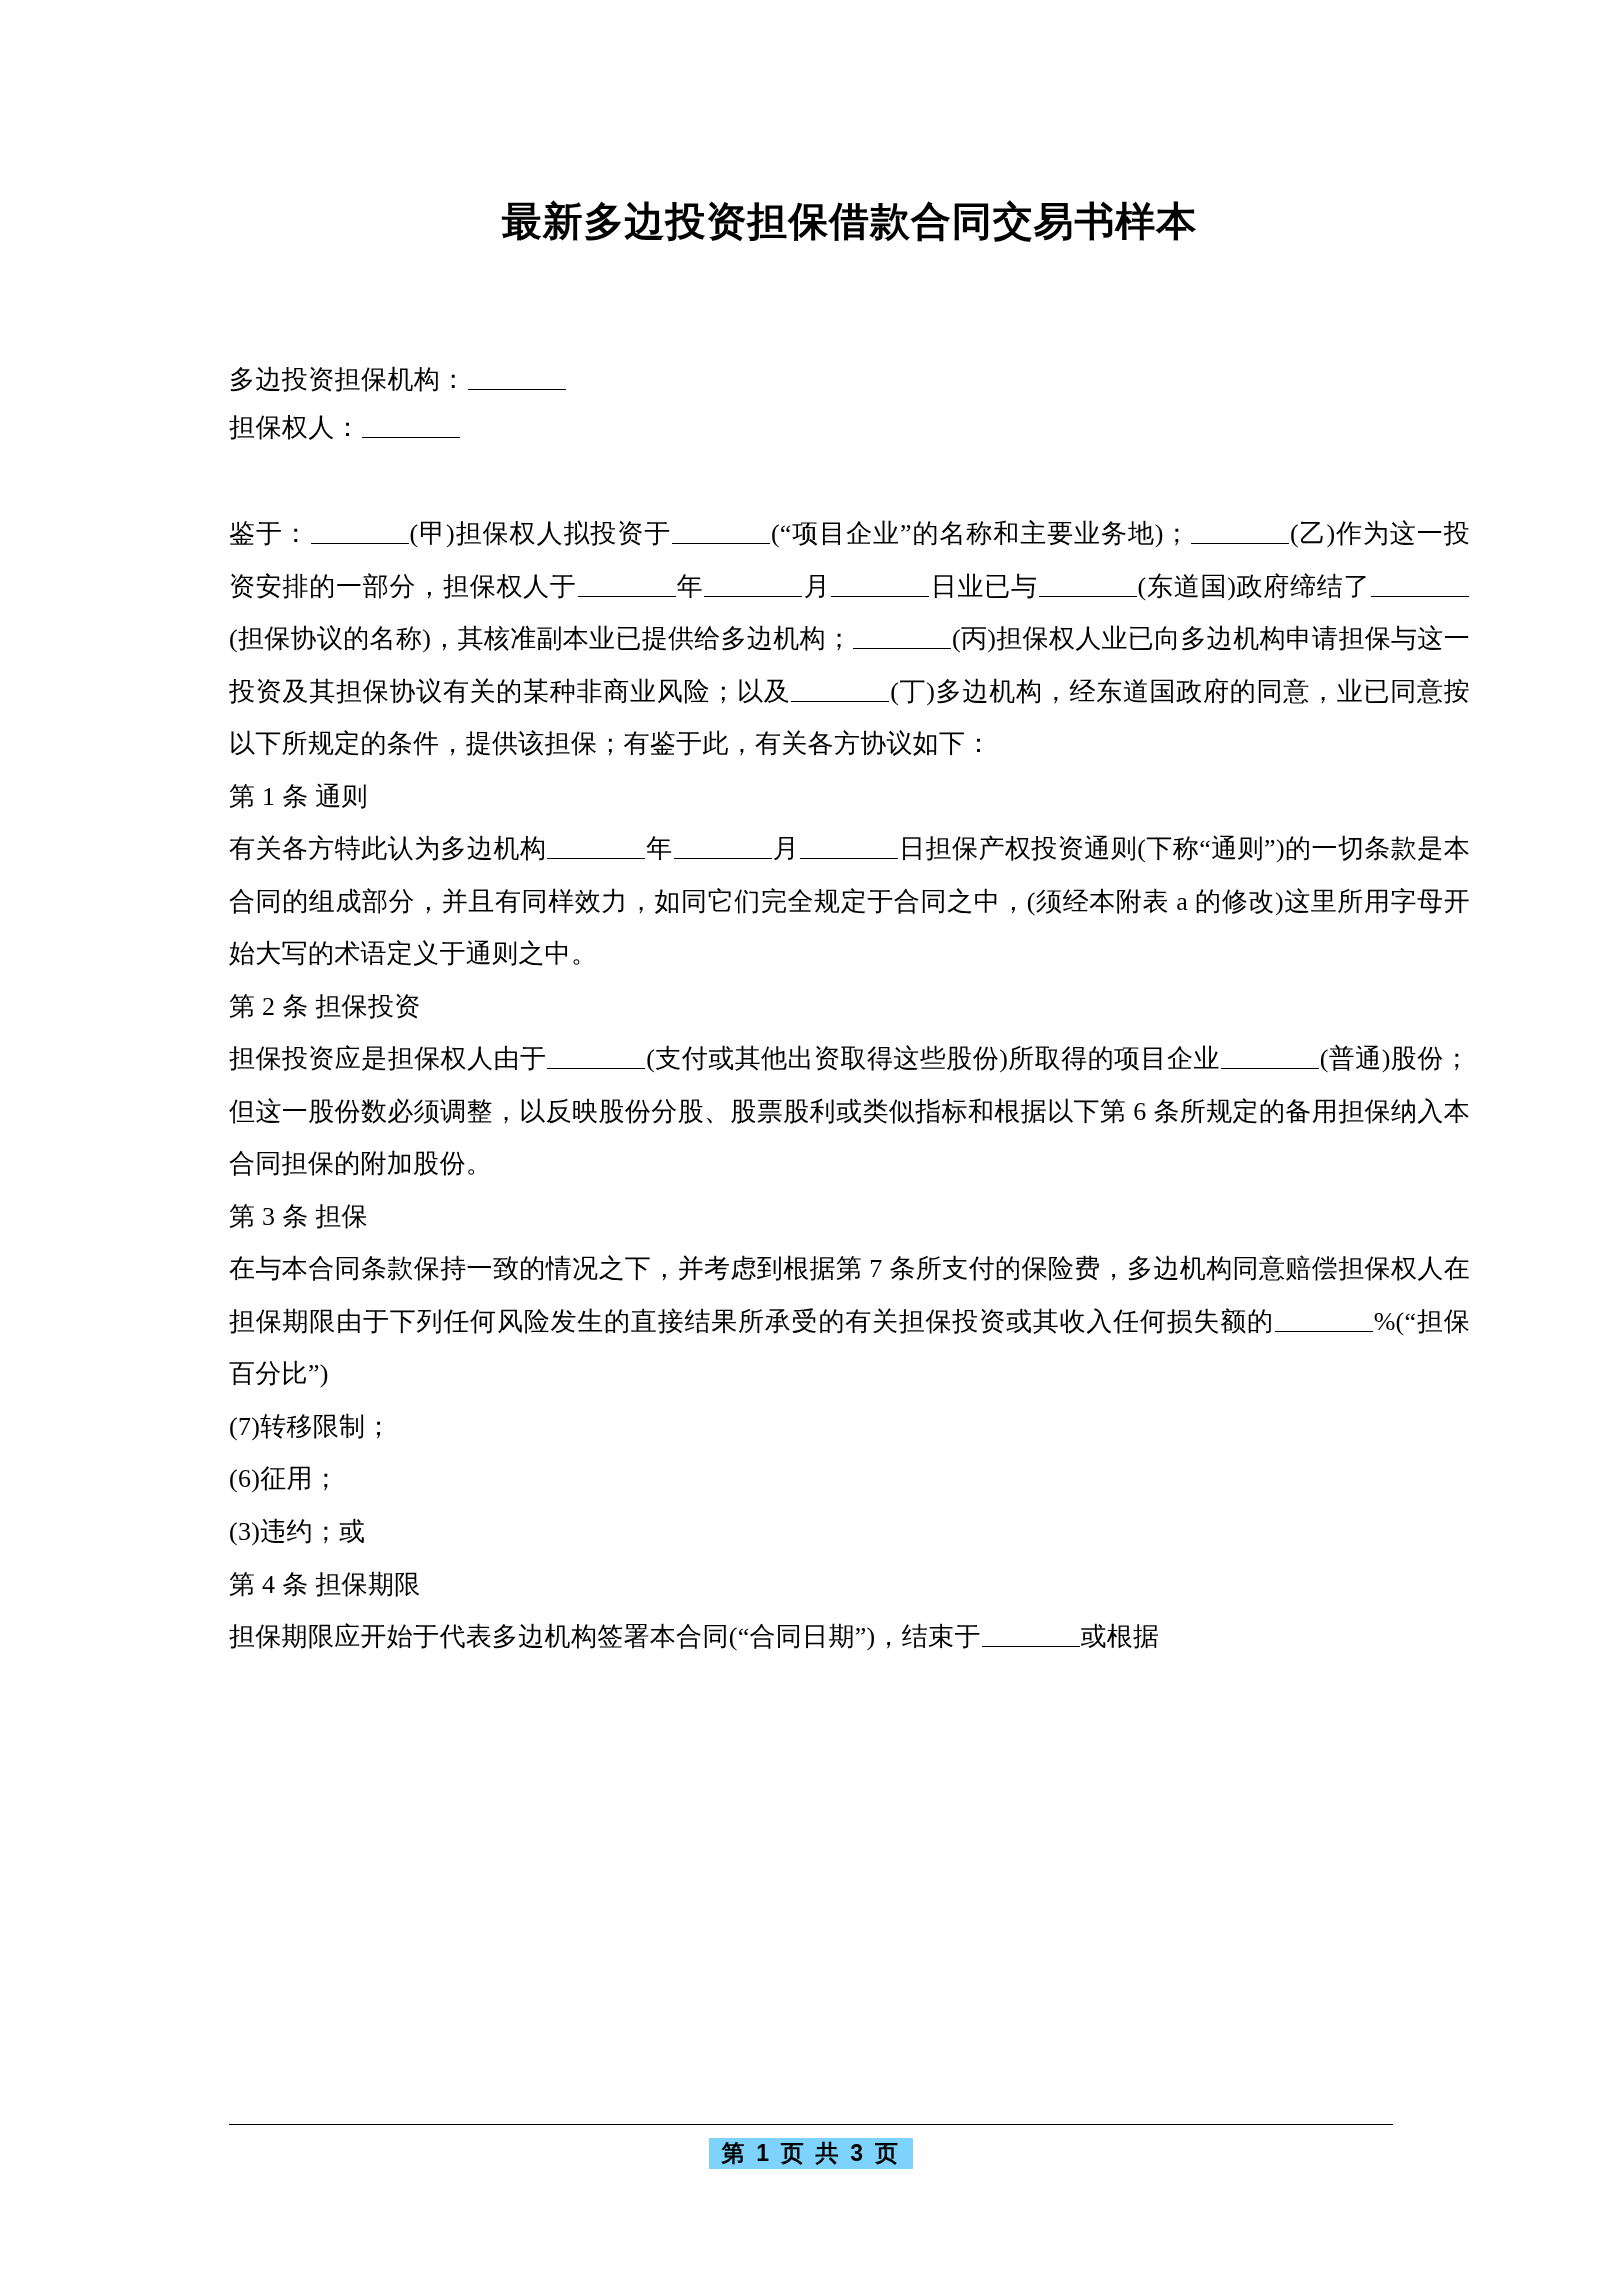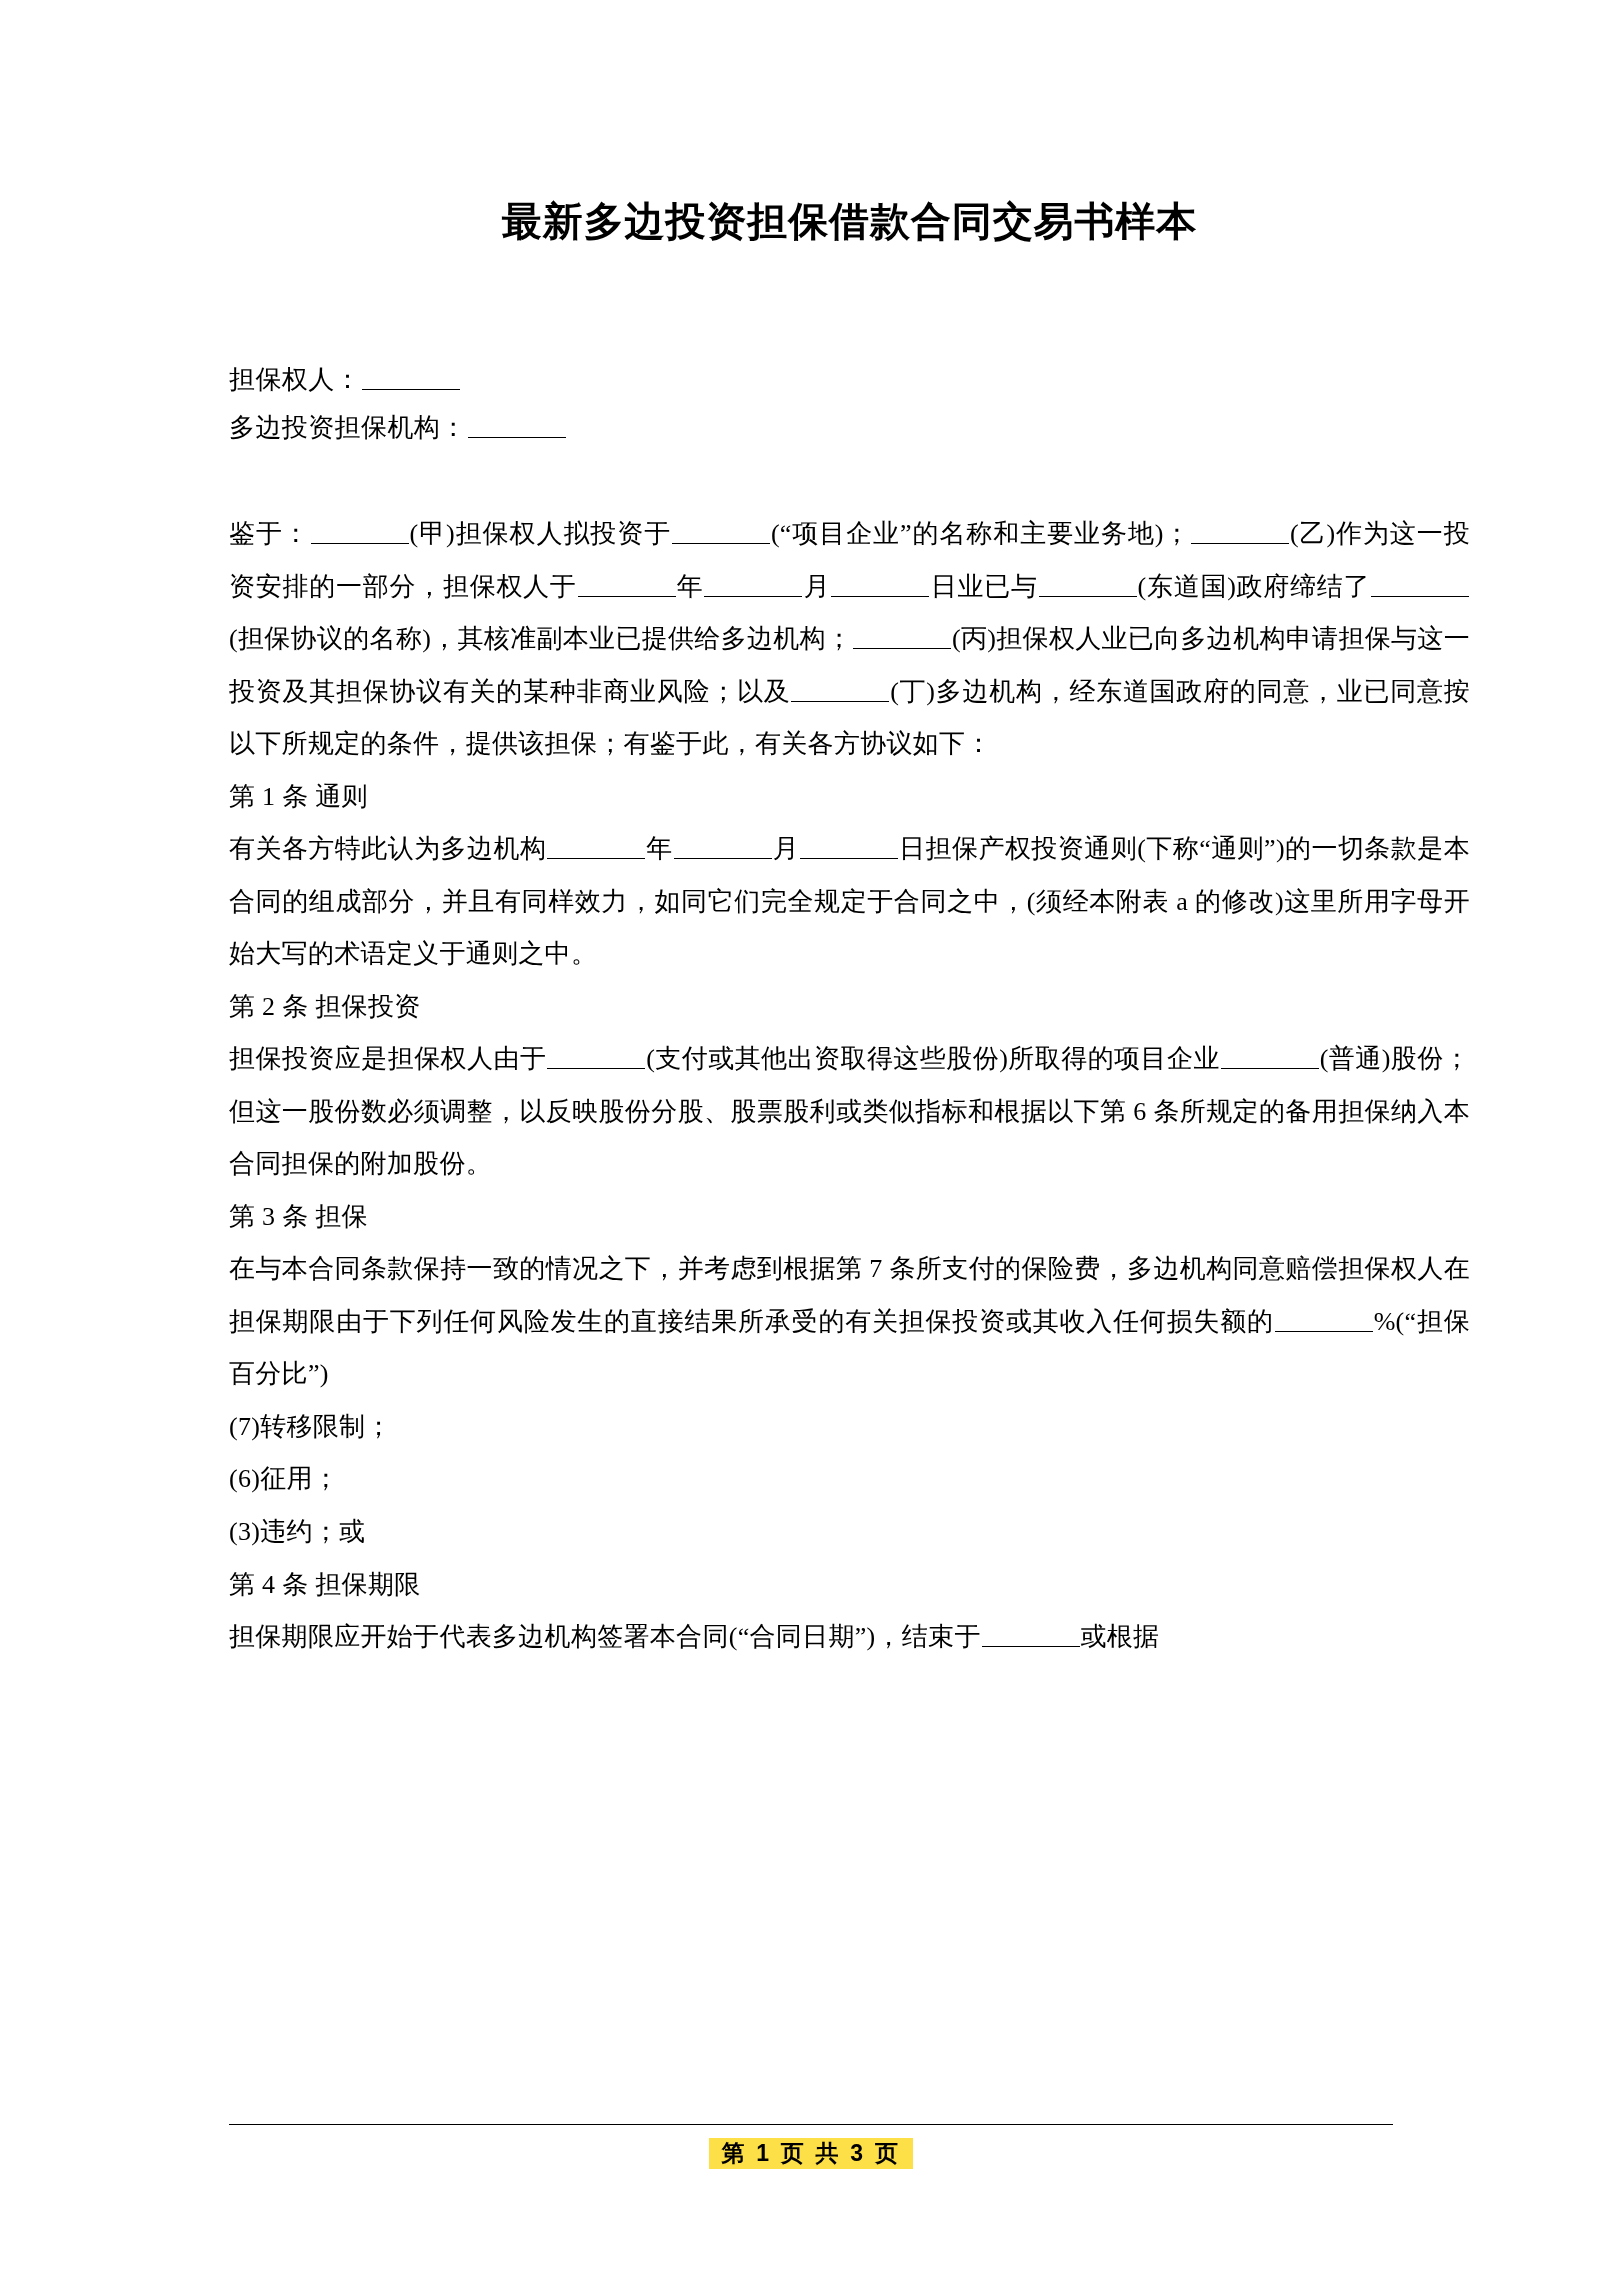--- a/index.html
+++ b/index.html
@@ -80,39 +80,39 @@
     bottom: 169px;
     border-top: 0.9px solid #000000;
     height: 0;
   }
   .footer-text {
     display: inline-block;
     font-family: "Liberation Sans", "DejaVu Sans", sans-serif;
     font-weight: bold;
     font-size: 23px;
     letter-spacing: 2.7px;
-    background: #fde047;
+    background: #7dd3fc;
     padding: 0 12.7px;
   }
 </style>
 </head>
 <body>
 
 <div class="page">
 
   <div class="content">
 
     <h1 class="doc-title">最新多边投资担保借款合同交易书样本</h1>
 
     <div class="party-block">
       <div class="party-line">
-        <span>担保权人：</span><span class="blank"></span>
+        <span>多边投资担保机构：</span><span class="blank"></span>
       </div>
       <div class="party-line">
-        <span>多边投资担保机构：</span><span class="blank"></span>
+        <span>担保权人：</span><span class="blank"></span>
       </div>
     </div>
 
     <div class="body-block" id="body-block">
         <p class="para indent-none"><span>鉴于：</span><span class="blank"></span><span>(甲)担保权人拟投资于</span><span class="blank"></span><span>(“项目企业”的名称和主要业务地)；</span><span class="blank"></span><span>(乙)作为这一投资安排的一部分，担保权人于</span><span class="blank"></span><span>年</span><span class="blank"></span><span>月</span><span class="blank"></span><span>日业已与</span><span class="blank"></span><span>(东道国)政府缔结了</span><span class="blank"></span><span>(担保协议的名称)，其核准副本业已提供给多边机构；</span><span class="blank"></span><span>(丙)担保权人业已向多边机构申请担保与这一投资及其担保协议有关的某种非商业风险；以及</span><span class="blank"></span><span>(丁)多边机构，经东道国政府的同意，业已同意按以下所规定的条件，提供该担保；有鉴于此，有关各方协议如下：</span></p>
         <p class="para indent-none"><span>第 1 条 通则</span></p>
         <p class="para indent-none"><span>有关各方特此认为多边机构</span><span class="blank"></span><span>年</span><span class="blank"></span><span>月</span><span class="blank"></span><span>日担保产权投资通则(下称“通则”)的一切条款是本合同的组成部分，并且有同样效力，如同它们完全规定于合同之中，(须经本附表 a 的修改)这里所用字母开始大写的术语定义于通则之中。</span></p>
         <p class="para indent-none"><span>第 2 条 担保投资</span></p>
         <p class="para indent-none"><span>担保投资应是担保权人由于</span><span class="blank"></span><span>(支付或其他出资取得这些股份)所取得的项目企业</span><span class="blank"></span><span>(普通)股份；但这一股份数必须调整，以反映股份分股、股票股利或类似指标和根据以下第 6 条所规定的备用担保纳入本合同担保的附加股份。</span></p>
         <p class="para indent-none"><span>第 3 条 担保</span></p>

